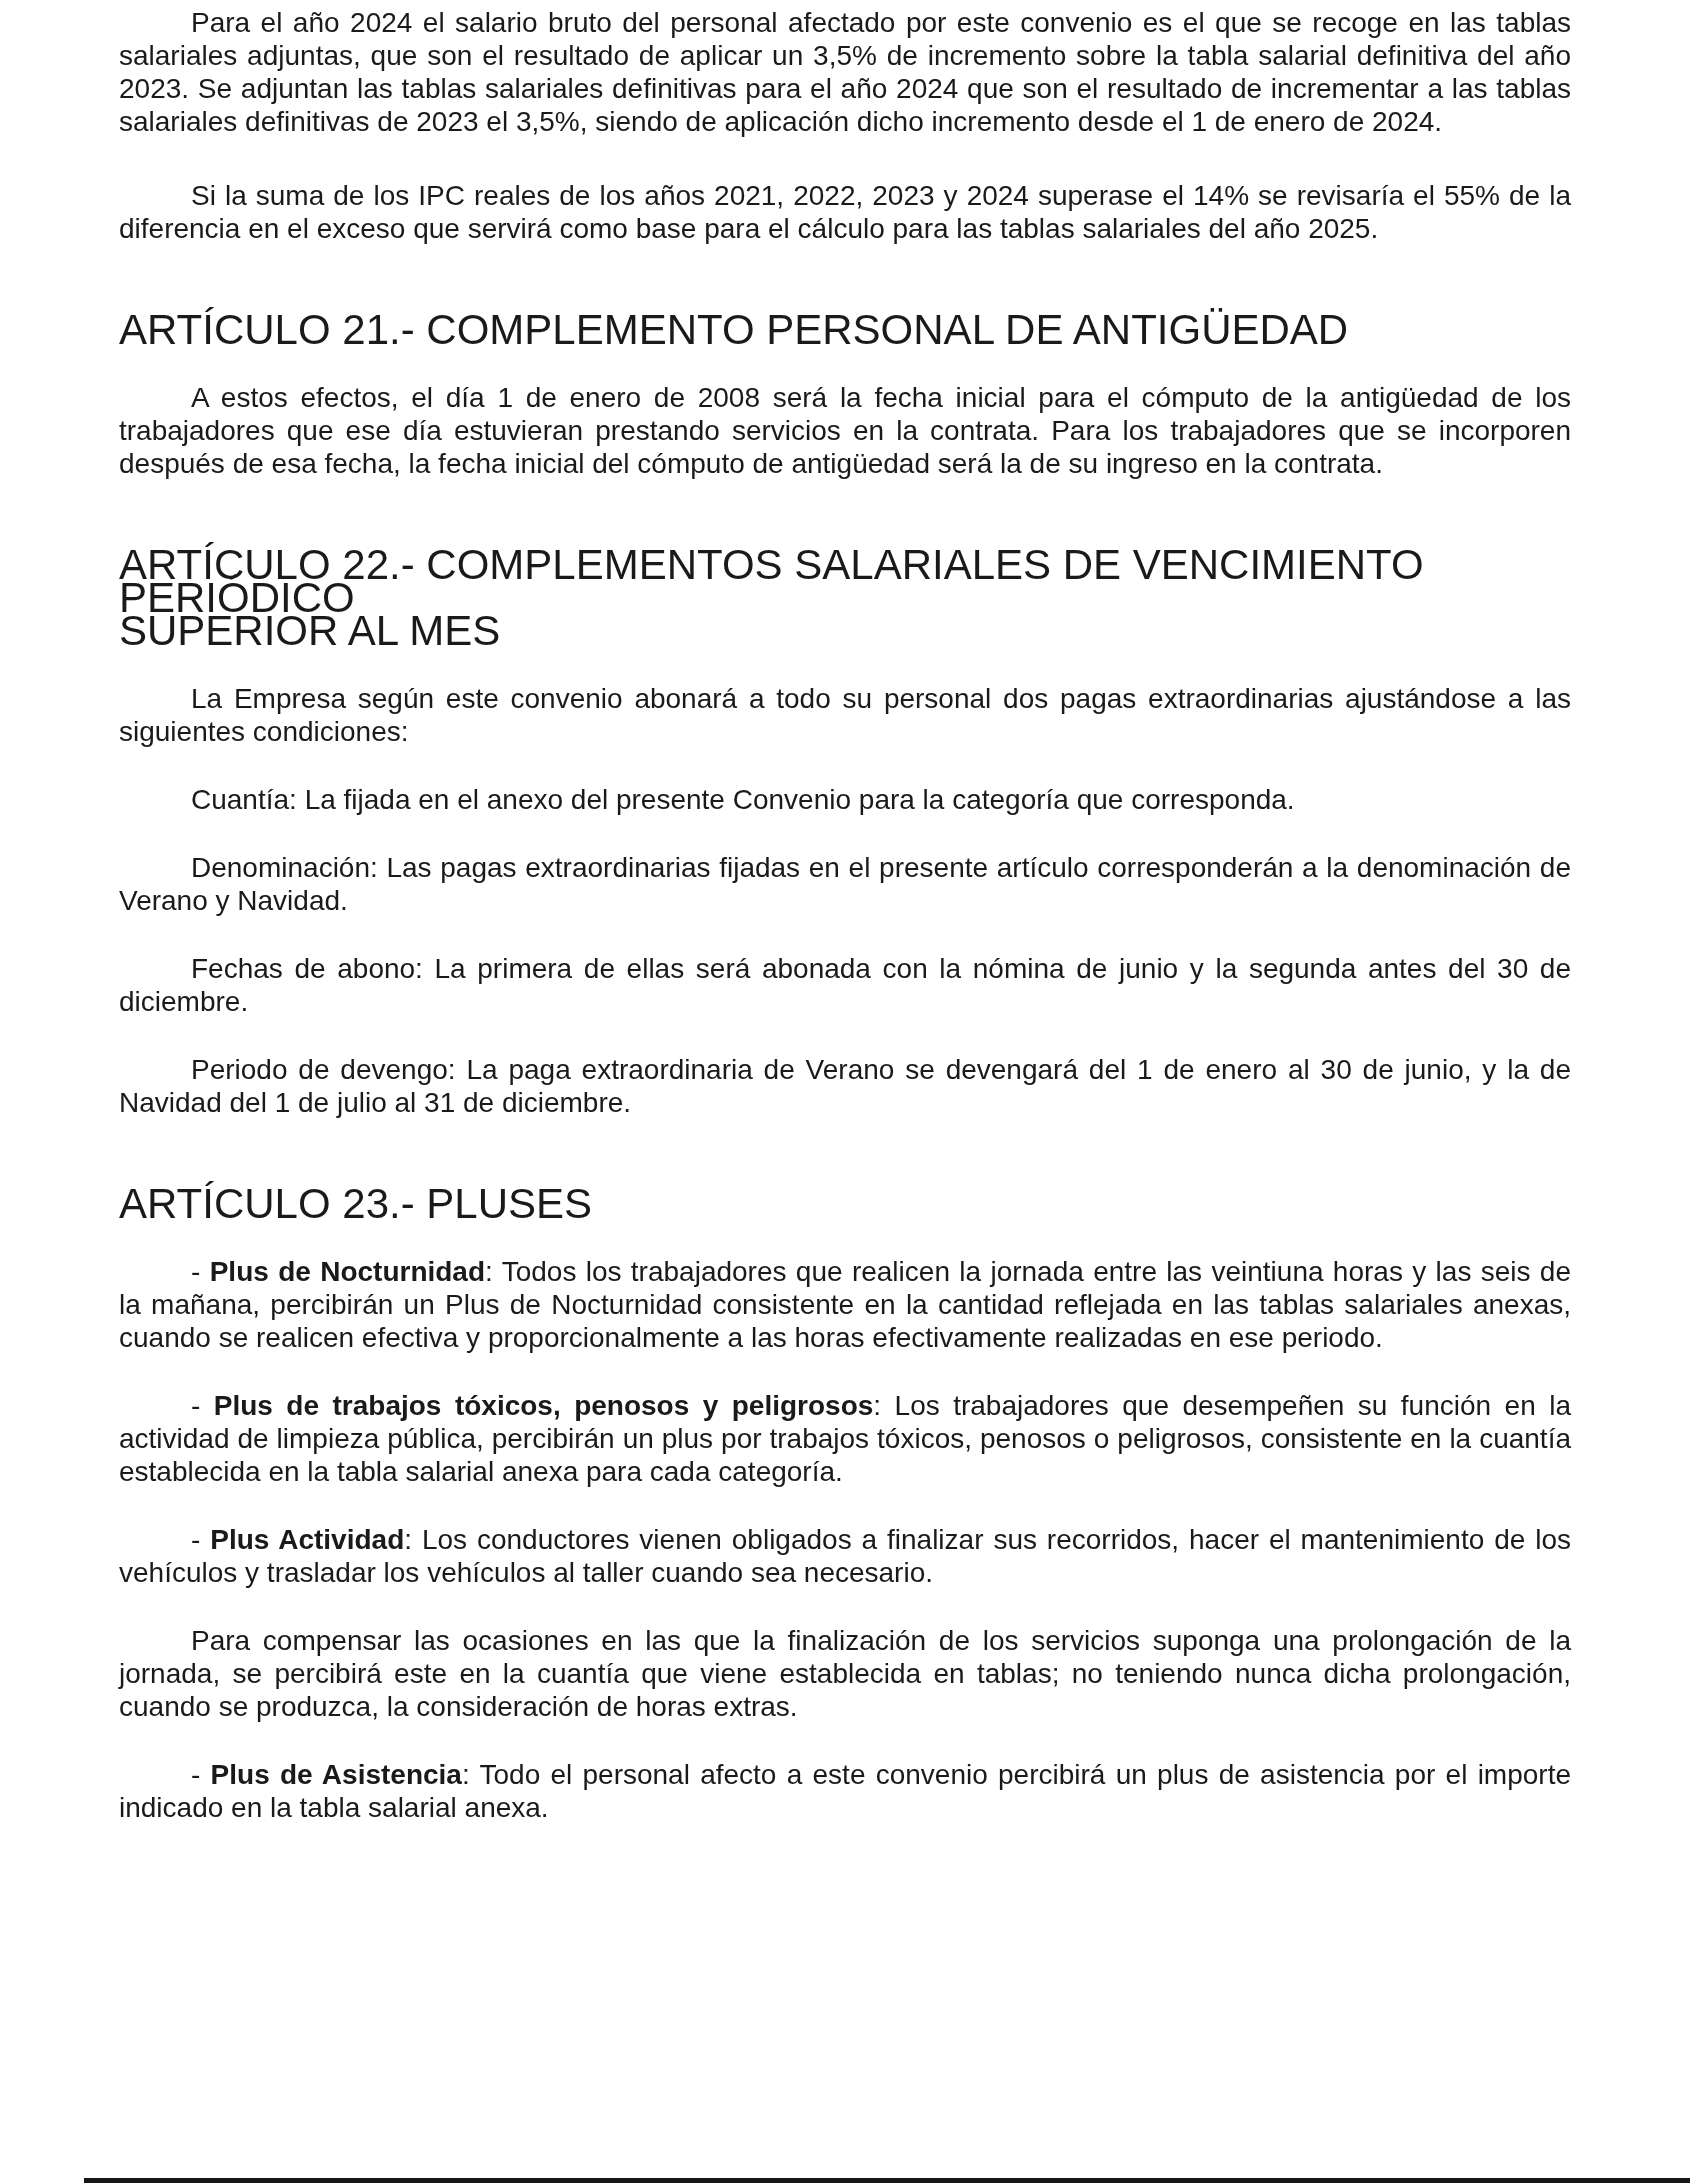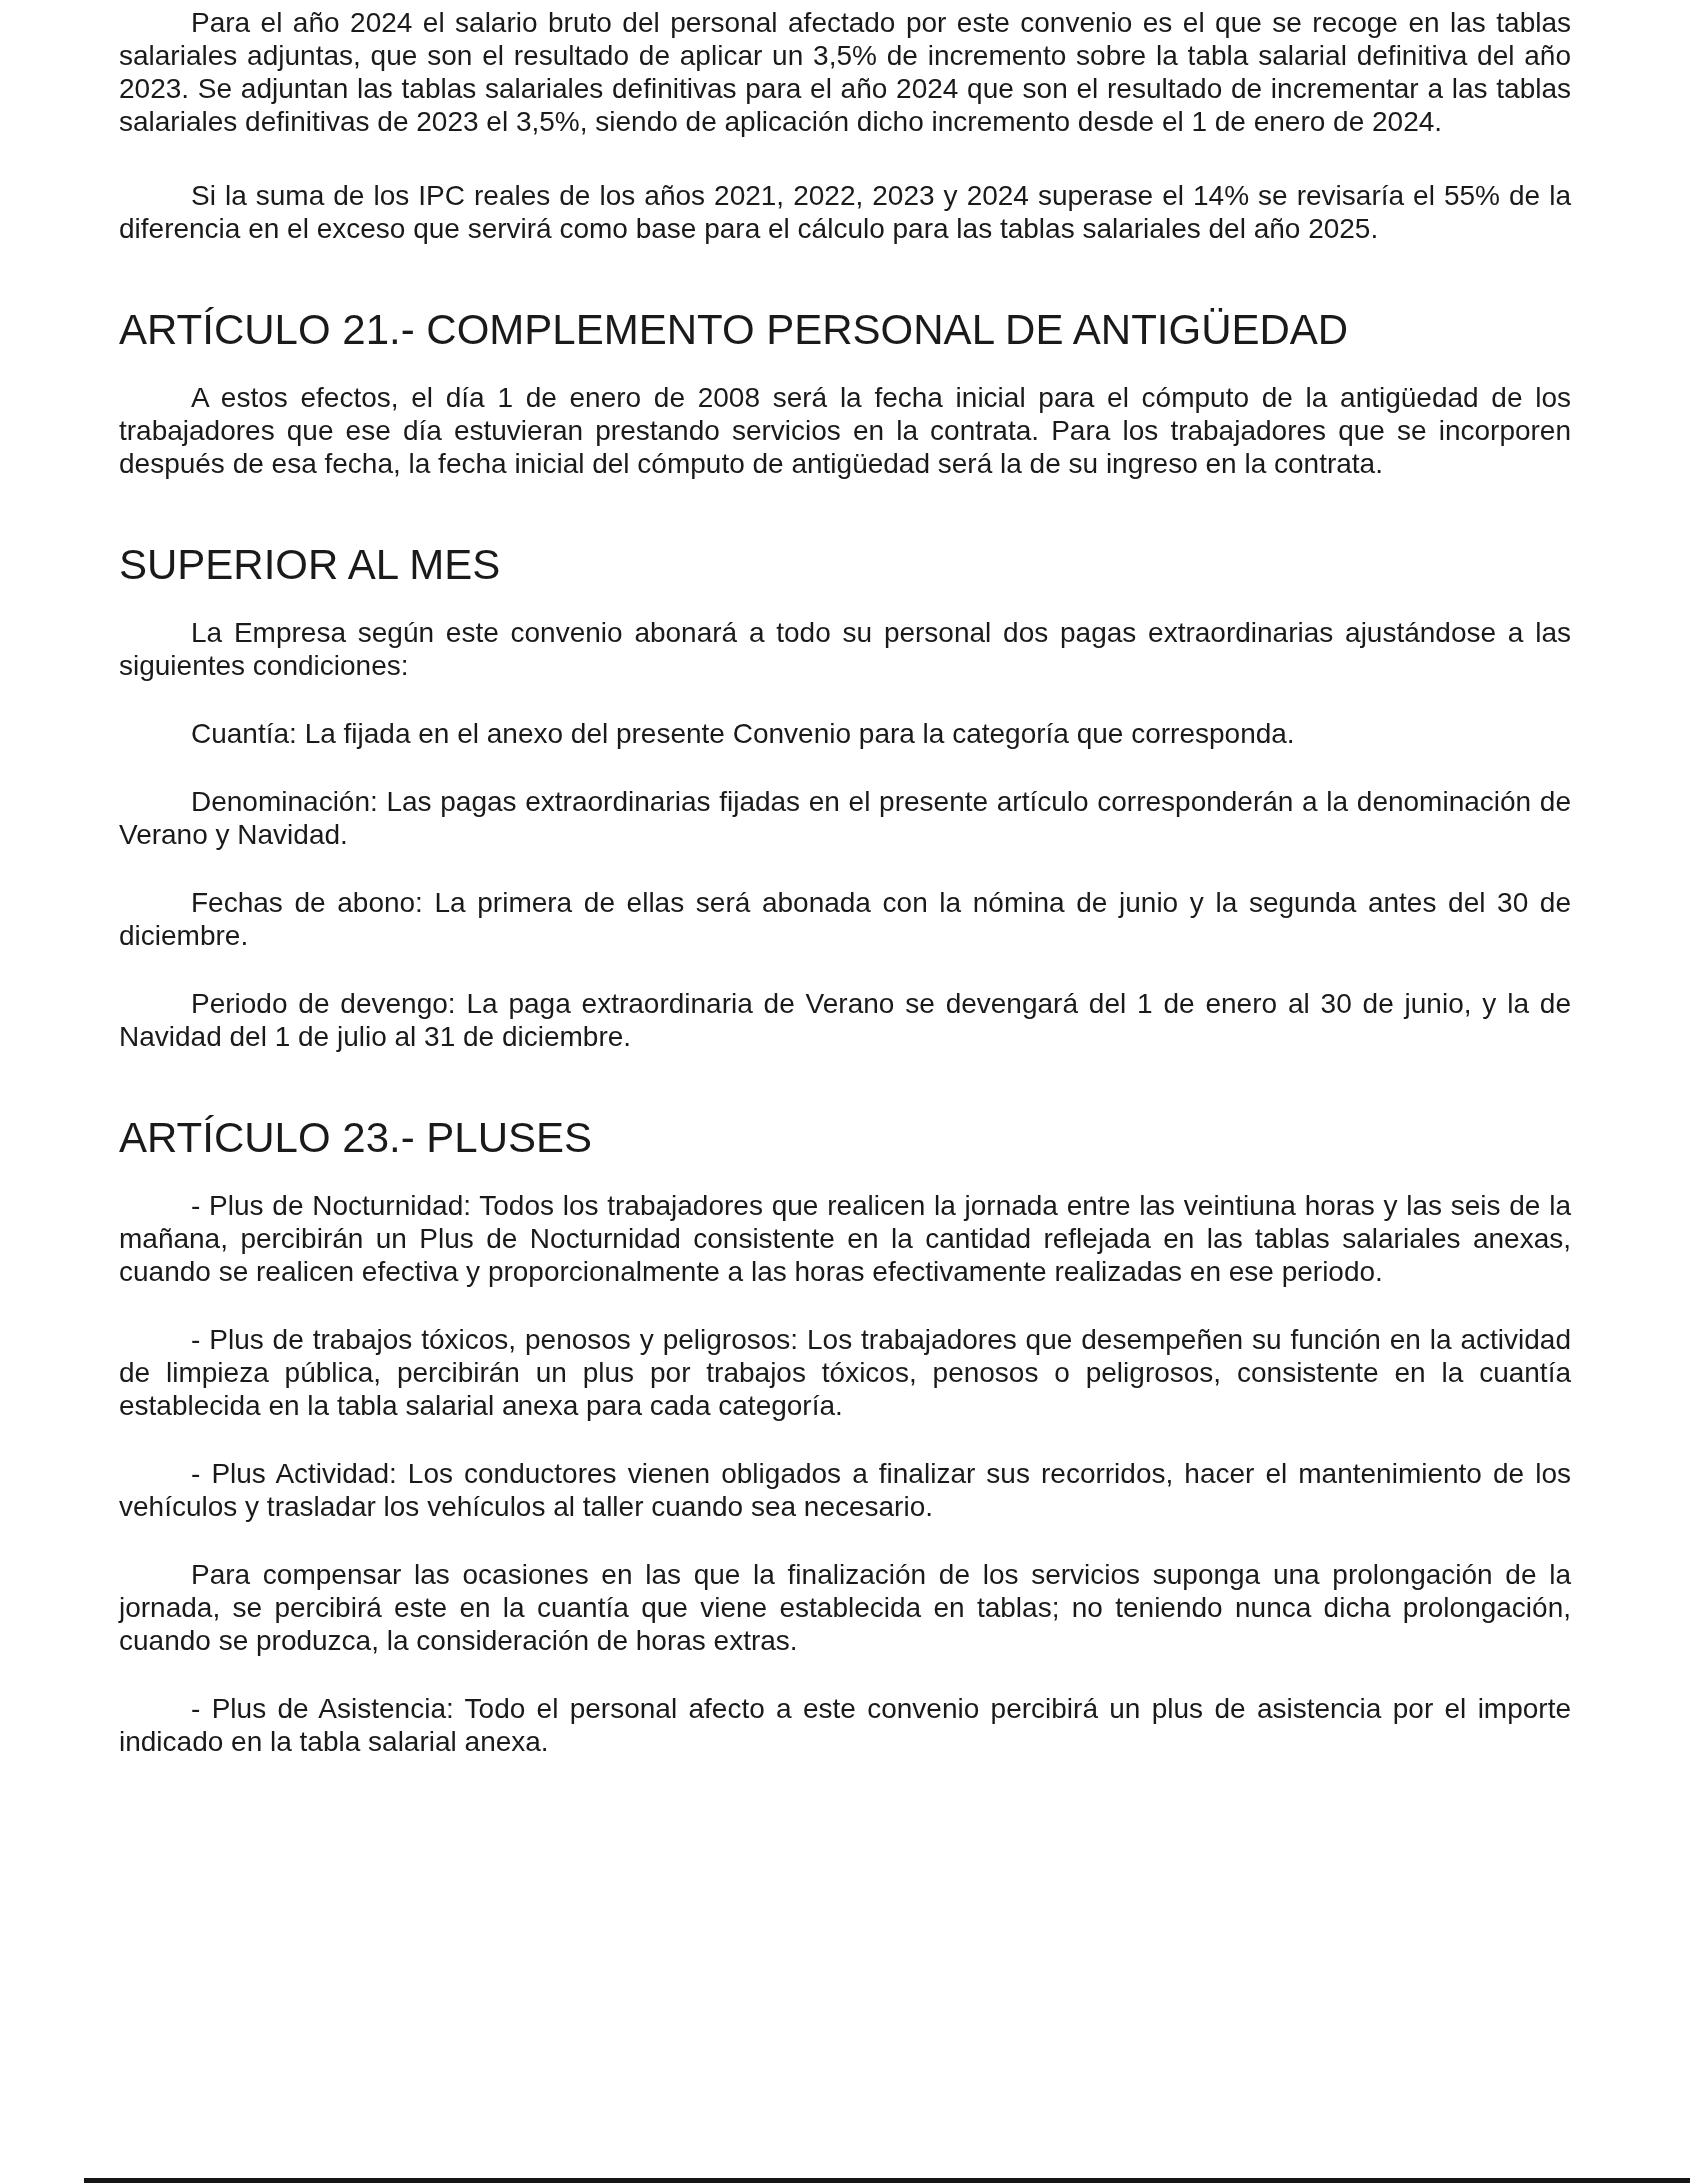--- a/index.html
+++ b/index.html
@@ -25,21 +25,21 @@
     text-align: justify;
     text-indent: 72px;
   }
   .heading {
     margin: 68px 0 35px 0;
     font-weight: normal;
     text-align: left;
     text-indent: 0;
   }
   .heading .hline { display: block; }
-  .bold { font-weight: normal; }
+  .bold { font-weight: bold; }
   .next-page-edge {
     position: absolute;
     left: 84px;
     right: 0;
     bottom: 0;
     height: 5.3px;
     background: #161616;
   }
 </style>
 </head>
@@ -50,20 +50,21 @@
   <p class="para" style="margin-bottom:41px">Para el año 2024 el salario bruto del personal afectado por este convenio es el que se recoge en las tablas salariales adjuntas, que son el resultado de aplicar un 3,5% de incremento sobre la tabla salarial definitiva del año 2023. Se adjuntan las tablas salariales definitivas para el año 2024 que son el resultado de incrementar a las tablas salariales definitivas de 2023 el 3,5%, siendo de aplicación dicho incremento desde el 1 de enero de 2024.</p>
 
   <p class="para">Si la suma de los IPC reales de los años 2021, 2022, 2023 y 2024 superase el 14% se revisaría el 55% de la diferencia en el exceso que servirá como base para el cálculo para las tablas salariales del año 2025.</p>
 
   <h2 class="heading">ARTÍCULO 21.- COMPLEMENTO PERSONAL DE ANTIGÜEDAD</h2>
 
 
   <p class="para">A estos efectos, el día 1 de enero de 2008 será la fecha inicial para el cómputo de la antigüedad de los trabajadores que ese día estuvieran prestando servicios en la contrata. Para los trabajadores que se incorporen después de esa fecha, la fecha inicial del cómputo de antigüedad será la de su ingreso en la contrata.</p>
 
   <h2 class="heading">
+    <span class="hline">ARTÍCULO 22.- COMPLEMENTOS SALARIALES DE VENCIMIENTO PERIÓDICO</span>
     <span class="hline">SUPERIOR AL MES</span>
   </h2>
 
   <p class="para">La Empresa según este convenio abonará a todo su personal dos pagas extraordinarias ajustándose a las siguientes condiciones:</p>
 
   <p class="para">Cuantía: La fijada en el anexo del presente Convenio para la categoría que corresponda.</p>
 
   <p class="para">Denominación: Las pagas extraordinarias fijadas en el presente artículo corresponderán a la denominación de Verano y Navidad.</p>
 
   <p class="para">Fechas de abono: La primera de ellas será abonada con la nómina de junio y la segunda antes del 30 de diciembre.</p>

